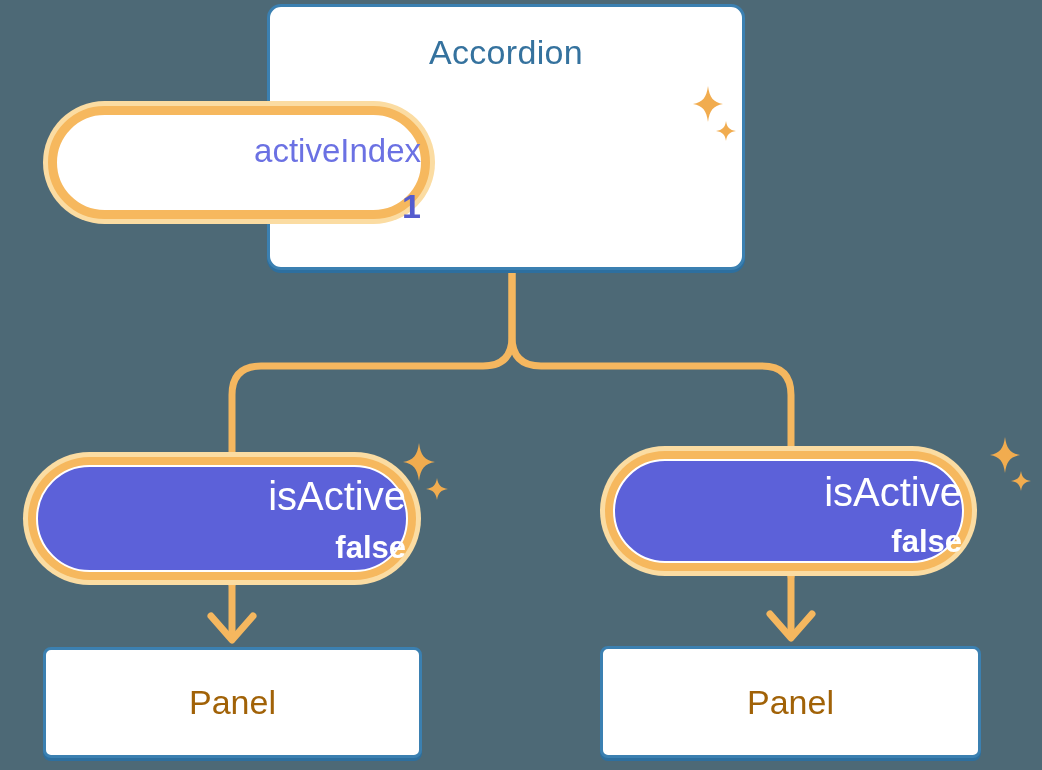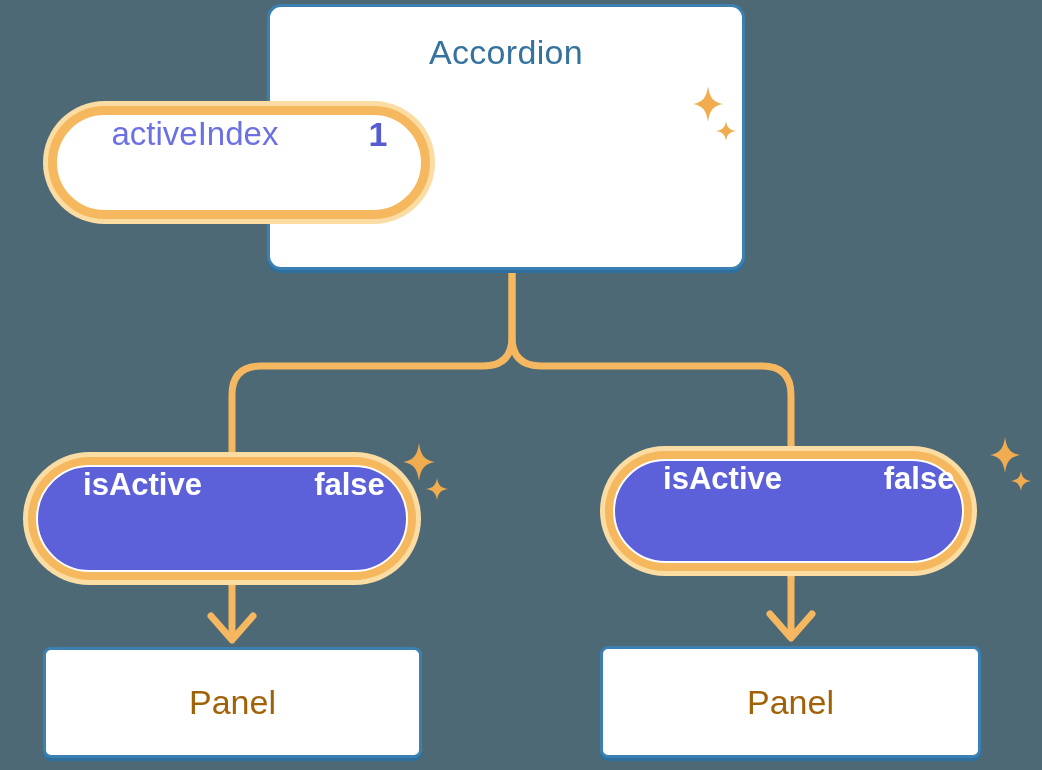--- a/index.html
+++ b/index.html
@@ -16,38 +16,38 @@
     position:absolute;z-index:1;box-sizing:border-box;
     background:#ffffff;border:3px solid #3B80B1;border-radius:14px;
     box-shadow:0 3px 0 0 #2D6F9F;
   }
   .accordion-box{left:267px;top:4px;width:478px;height:266px;}
   .box-title{
     margin-top:26px;text-align:center;
     font-size:34px;font-weight:500;color:#35729E;letter-spacing:.3px;
   }
 
-  .pill{display:flex;box-sizing:border-box;align-items:flex-start;border-radius:999px;}
+  .pill{display:flex;box-sizing:border-box;align-items:flex-end;border-radius:999px;flex-direction:column;}
   .pill-label,.pill-value{display:flex;align-items:center;justify-content:center;}
 
   .state-pill{
     position:absolute;z-index:2;left:48px;top:106px;width:382px;height:113px;
     background:#ffffff;border:9px solid #F6B85E;
     box-shadow:0 0 0 5px #FBDCA2;
   }
   .state-pill .pill-label{flex:0 0 75.8%;font-size:33px;color:#6B71E3;}
   .state-pill .pill-divider{width:2px;background:#F3B45C;}
   .state-pill .pill-value{flex:1;font-size:34px;font-weight:700;color:#545CCF;}
 
   .prop-pill{
     position:absolute;z-index:2;
     background:#5C61D9;border:2px solid #ffffff;
     box-shadow:0 0 0 8px #F6B85E,0 0 0 13px #FBDCA2;
   }
-  .prop-pill .pill-label{font-size:31px;color:#ffffff;font-weight:bold;}
+  .prop-pill .pill-label{font-size:40px;color:#ffffff;}
   .prop-pill .pill-divider{width:2px;background:#ffffff;}
   .prop-pill .pill-value{flex:1;font-size:31px;font-weight:700;color:#ffffff;margin-left:44px;}
   .prop-pill-left{left:36px;top:465px;width:372px;height:107px;}
   .prop-pill-left .pill-label{flex:0 0 56.8%;}
   .prop-pill-right{left:613px;top:459px;width:351px;height:104px;}
   .prop-pill-right .pill-label{flex:0 0 62%;}
 
   .panel-box{display:flex;align-items:center;justify-content:center;
     font-size:34px;font-weight:500;color:#a16207;border-radius:8px;}
   .panel-left{left:43px;top:647px;width:379px;height:111px;}

